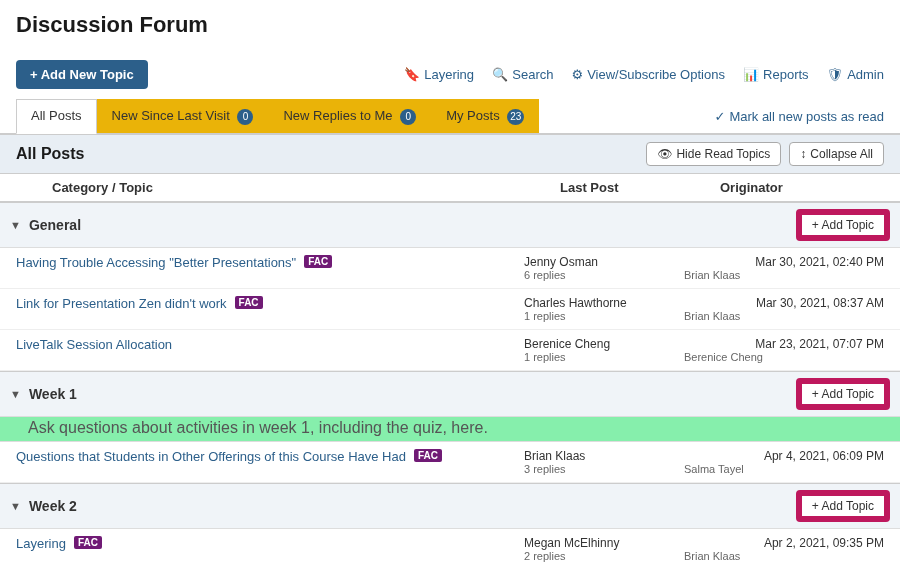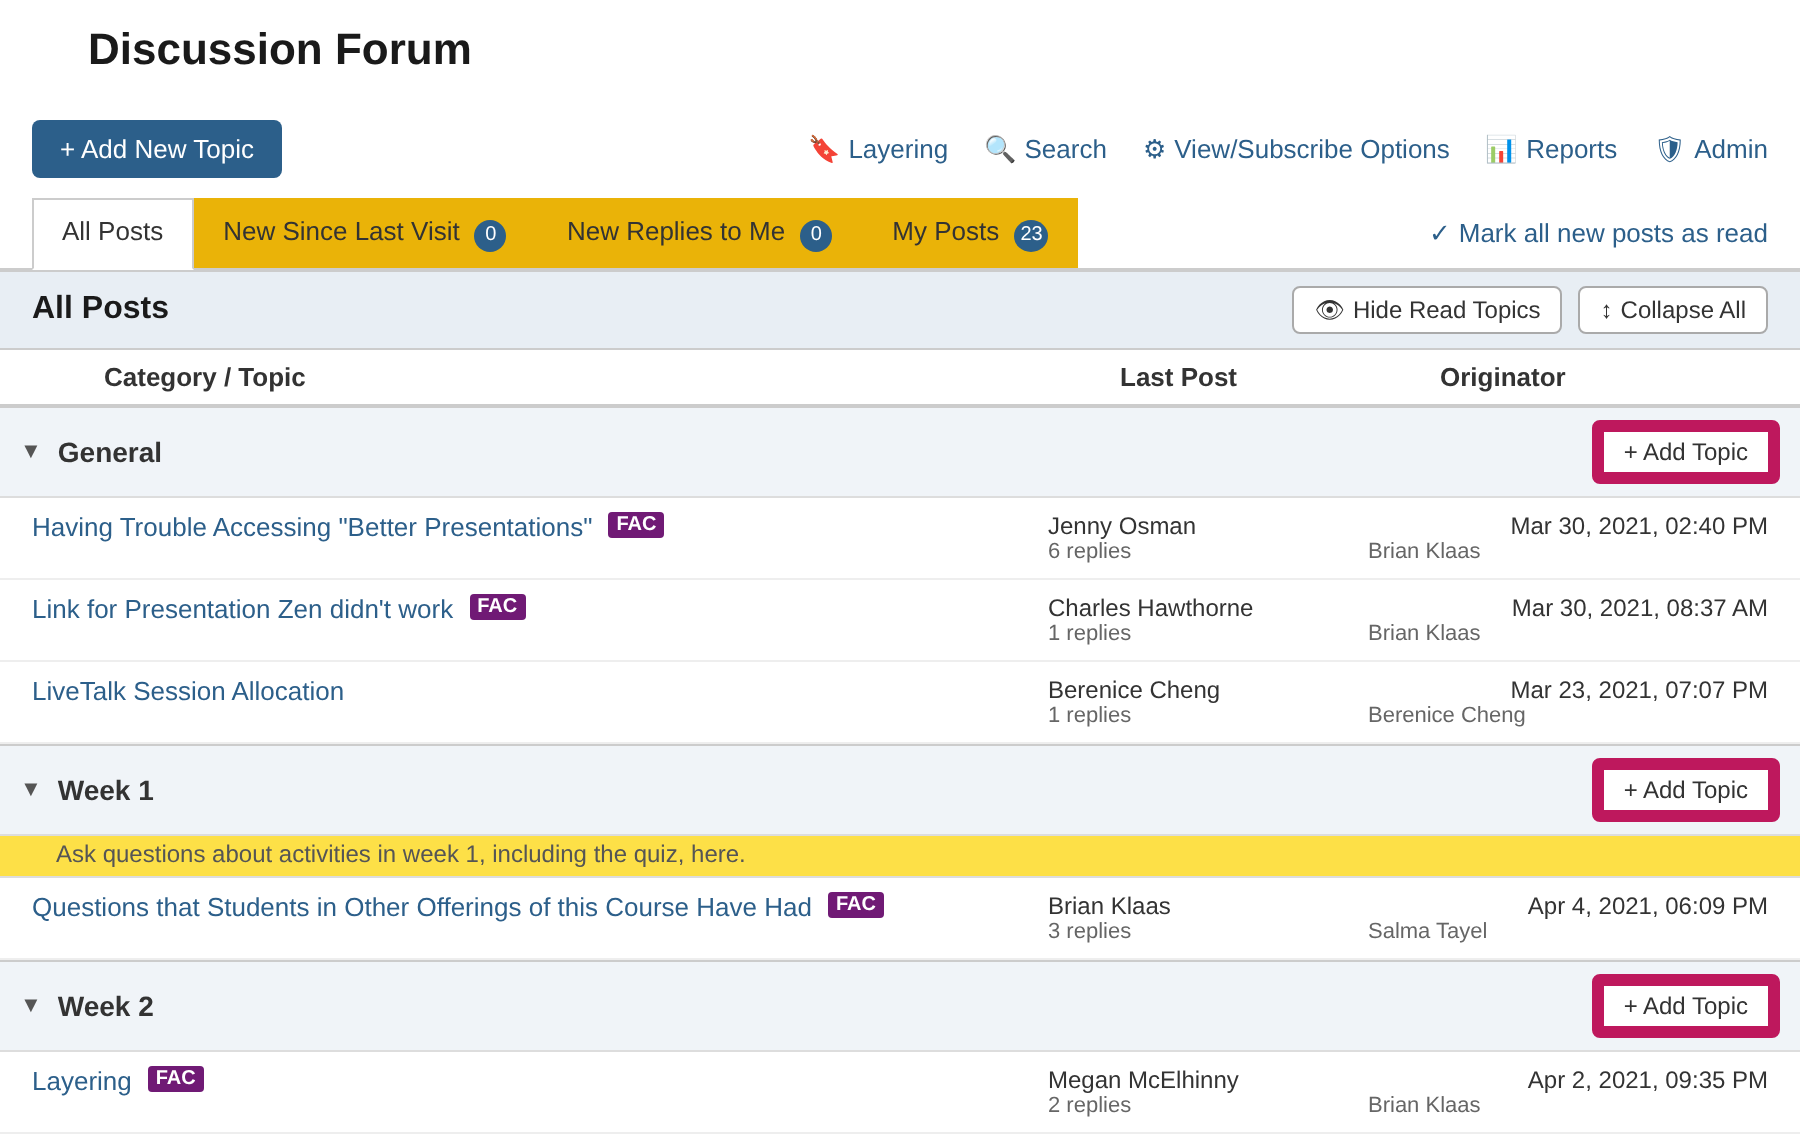--- a/index.html
+++ b/index.html
@@ -1,24 +1,24 @@
 <!DOCTYPE html>
 <html><head>
   <meta charset="utf-8">
   <style>
     * { box-sizing: border-box; margin: 0; padding: 0; }
     body { font-family: Arial, Helvetica, sans-serif; font-size: 13px; color: #333; background: #fff; width: 900px; }
 
     .page-header { padding: 12px 16px 6px 16px; }
-    .page-title { font-size: 22px; font-weight: bold; color: #1a1a1a; margin-bottom: 10px; margin-left: 28px; }
+    .page-title { font-size: 22px; font-weight: bold; color: #1a1a1a; margin-bottom: 10px; }
 
     .top-bar { display: flex; align-items: center; justify-content: space-between; padding: 6px 16px; }
     .add-topic-btn {
       background: #2c5f8a; color: #fff; border: none; padding: 7px 14px;
-      border-radius: 4px; cursor: pointer; font-size: 13px; font-weight: normal;
+      border-radius: 4px; cursor: pointer; font-size: 13px; font-weight: bold;
     }
     .add-topic-btn::before { content: '+ '; }
 
     .nav-links { display: flex; align-items: center; gap: 18px; }
     .nav-link { color: #2c5f8a; text-decoration: none; font-size: 13px; display: flex; align-items: center; gap: 4px; cursor: pointer; }
 
     .tabs-bar { display: flex; align-items: center; border-bottom: 1px solid #ccc; padding: 0 16px; margin-top: 4px; justify-content: space-between; }
     .tabs { display: flex; gap: 0; }
     .tab {
       padding: 8px 14px; font-size: 13px; cursor: pointer; border: 1px solid transparent;
@@ -50,21 +50,21 @@
       display: grid; grid-template-columns: 1fr 160px 200px;
       padding: 6px 16px; border-bottom: 1px solid #ccc; background: #fff;
     }
     .table-header .col { font-weight: bold; font-size: 13px; color: #333; margin-left: 36px; }
 
     .category-row {
       background: #f0f4f8; border-top: 1px solid #ccc; border-bottom: 1px solid #ddd;
       padding: 6px 10px; display: flex; align-items: center; gap: 8px;
     }
     .category-name { font-weight: bold; font-size: 14px; flex: 1; }
-    .category-desc { font-size: 12px; color: #555; padding: 2px 10px 4px 28px; background: #fde047; border-bottom: 1px solid #ddd; }
+    .category-desc { font-size: 16px; color: #555; padding: 2px 10px 4px 28px; background: #86efac; border-bottom: 1px solid #ddd; }
     .chevron { font-size: 11px; color: #555; }
     .add-topic-sm {
       background: #fff; border: 6px solid #be185d; padding: 3px 10px; border-radius: 4px;
       cursor: pointer; font-size: 12px; color: #333;
     }
 
     .topic-row {
       display: grid; grid-template-columns: 1fr 160px 200px;
       padding: 7px 16px; border-bottom: 1px solid #eee; align-items: start;
       background: #fff;

